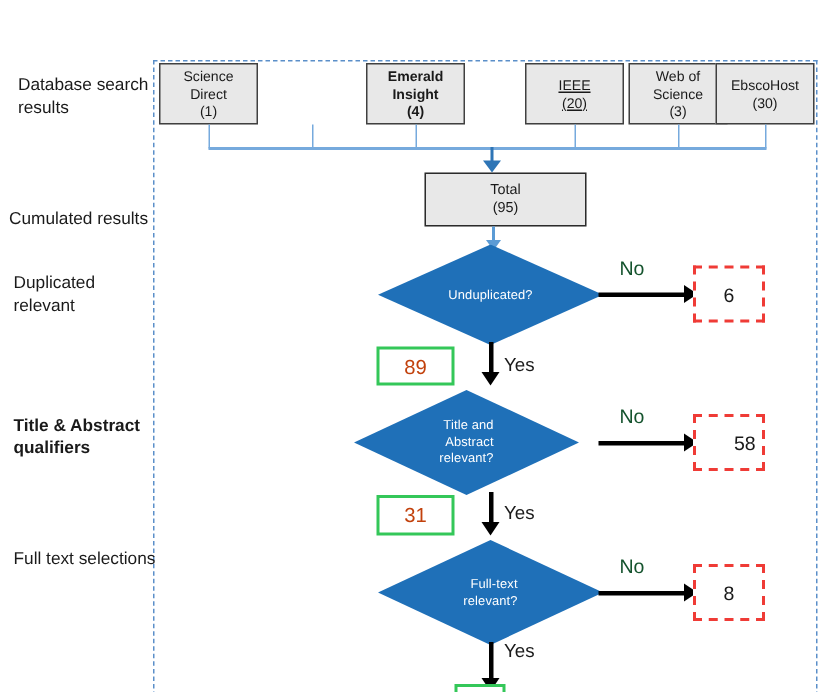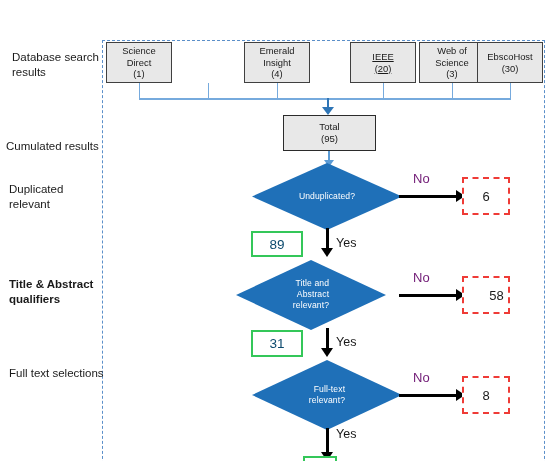--- a/index.html
+++ b/index.html
@@ -69,21 +69,21 @@
   #db-0 { left: 106px; width: 65px; }
   #db-1 { left: 174px; width: 65px; }
   #db-2 { left: 242px; width: 65px; }
   #db-3 { left: 350px; width: 65px; }
   #db-4 { left: 418px; width: 65px; }
   #db-5 { left: 478px; width: 65px; }
 
   
   #db-0 { left: 106px; width: 66px; }
   #db-1 { left: 175px; width: 66px; }
-  #db-2 { left: 244px; width: 66px; }
+  #db-2 { left: 244px; width: 66px; font-weight: bold; }
   #db-3 { left: 350px; width: 66px; text-decoration: underline; }
   #db-4 { left: 419px; width: 66px; }
   #db-5 { left: 477px; width: 66px; }
 
   
   .conn {
     position: absolute;
     background: #76aadd;
   }
   .conn-v { width: 1.4px; }
@@ -114,21 +114,21 @@
     border-left: 6px solid transparent;
     border-right: 6px solid transparent;
     border-top: 8px solid #2e75b6;
   }
 
   
   .total-box {
     position: absolute;
     left: 283px;
     top: 83px;
-    width: 93px;
+    width: 108px;
     height: 36px;
     background: #e8e8e8;
     border: 1.8px solid #2b2b2b;
     box-sizing: border-box;
     display: flex;
     flex-direction: column;
     align-items: center;
     justify-content: center;
     color: #1a1a1a;
     font-size: 9.6px;
@@ -186,21 +186,21 @@
   }
   .no-head {
     position: absolute;
     width: 0; height: 0;
     border-top: 6px solid transparent;
     border-bottom: 6px solid transparent;
     border-left: 9px solid #000000;
   }
   .no-label {
     position: absolute;
-    color: #701a75;
+    color: #14532d;
     font-size: 13px;
     line-height: 14px;
   }
 
   #no-line-0 { left: 399px; top: 163px; width: 62px; }
   #no-head-0 { left: 456px; top: 158px; }
   #no-lbl-0  { left: 413px; top: 140px; }
 
   #no-line-1 { left: 399px; top: 262px; width: 62px; }
   #no-head-1 { left: 456px; top: 257px; }
@@ -264,21 +264,21 @@
 
   
   .green-box {
     position: absolute;
     border: 2px solid #34c759;
     box-sizing: border-box;
     background: #ffffff;
     display: flex;
     align-items: center;
     justify-content: center;
-    color: #0c4a6e;
+    color: #c2410c;
     font-size: 13.5px;
   }
   #green-0 { left: 251px; top: 199px; width: 52px; height: 26px; }
   #green-1 { left: 251px; top: 298px; width: 52px; height: 27px; }
   #green-2 { left: 303px; top: 424px; width: 34px; height: 27px; }
 </style>
 </head>
 <body>
 
 <div id="stage">

